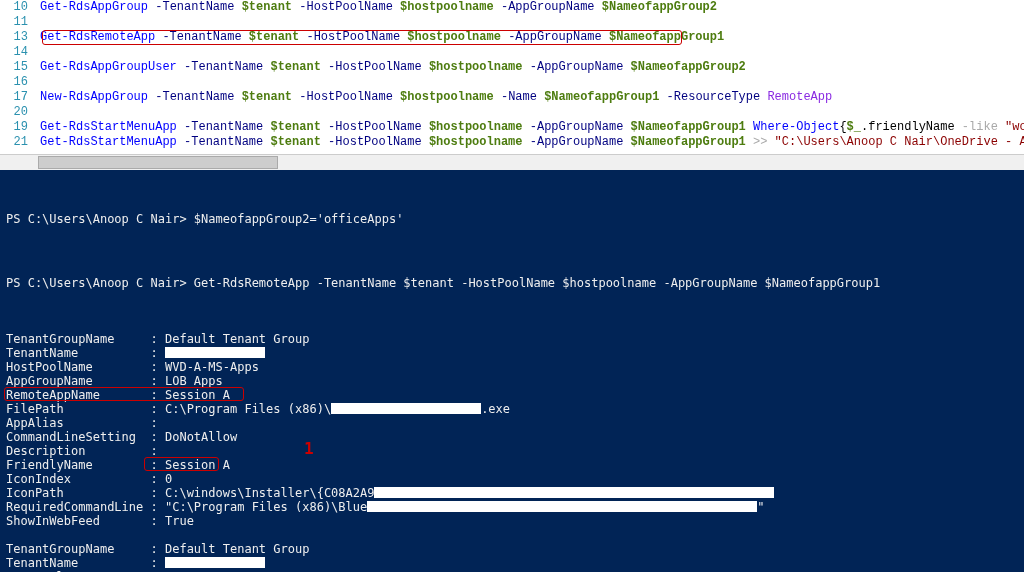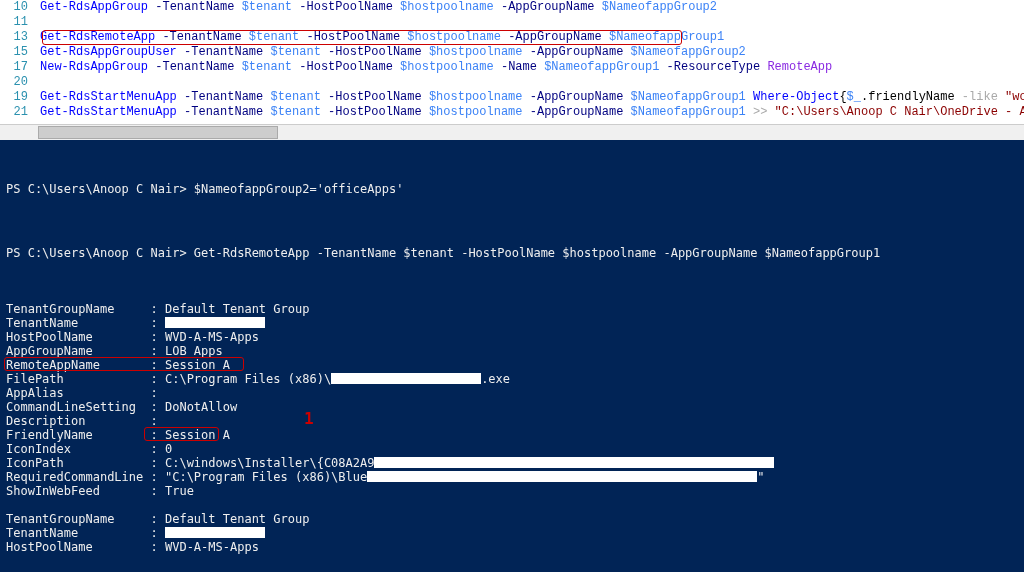--- a/index.html
+++ b/index.html
@@ -3,21 +3,21 @@
 <meta charset="utf-8">
 <style>
   * { margin: 0; padding: 0; box-sizing: border-box; }
   body { font-family: Consolas, "Courier New", monospace; font-size: 12px; background: #fff; }
   .editor { background: #fff; position: relative; padding-bottom: 4px; }
   .code-line { display: flex; white-space: pre; line-height: 15px; }
   .gutter { width: 40px; text-align: right; padding-right: 12px; color: #2b91af; user-select:none;}
   .code { flex:1; overflow:hidden; }
   .t-cmd { color: #0000ff; }
   .t-param { color: #000080; font-family: Liberation Mono, monospace; }
-  .t-var { color: #3b82f6; }
+  .t-var { color: #4d7c0f; font-weight: bold; }
   .t-plain { color: #000; }
   .t-type { color: #8a2be2; }
   .t-op { color: #a9a9a9; text-align: center; }
   .t-str { color: #8b0000; }
   .t-pipe { color: #0000ff; }
   .hl-box { position:absolute; border:1.5px solid #c00; border-radius:3px; pointer-events:none;}
   .hscroll { height: 16px; background: #f0f0f0; border-top:1px solid #ccc; position:relative;}
   .hscroll-thumb { position:absolute; left:38px; top:1px; height:13px; width:240px; background:#cdcdcd; border:1px solid #aaa;}
   .terminal { background:#012456; color:#eee; padding:6px 6px 10px 6px; font-family:"Lucida Console", Consolas, monospace; font-size:12px; line-height:14px; white-space:pre; min-height:420px; position:relative;}
   .prompt-line { margin-bottom:14px;margin-top:8px; }
@@ -28,21 +28,23 @@
   .anno { position:absolute; color:#c00; font-family:Consolas,monospace; font-size:16px; font-weight:bold; pointer-events:none;}
 </style>
 </head>
 <body>
 
 <div class="editor">
   <div id="code-lines">
       <div class="code-line"><span class="gutter">10</span><span class="code"><span class="t-cmd">Get-RdsAppGroup</span><span class="t-plain"> </span><span class="t-param">-TenantName</span><span class="t-plain"> </span><span class="t-var">$tenant</span><span class="t-plain"> </span><span class="t-param">-HostPoolName</span><span class="t-plain"> </span><span class="t-var">$hostpoolname</span><span class="t-plain"> </span><span class="t-param">-AppGroupName</span><span class="t-plain"> </span><span class="t-var">$NameofappGroup2</span></span></div>
       <div class="code-line"><span class="gutter">11</span><span class="code"></span></div>
       <div class="code-line"><span class="gutter">13</span><span class="code"><span class="t-cmd">Get-RdsRemoteApp</span><span class="t-plain"> </span><span class="t-param">-TenantName</span><span class="t-plain"> </span><span class="t-var">$tenant</span><span class="t-plain"> </span><span class="t-param">-HostPoolName</span><span class="t-plain"> </span><span class="t-var">$hostpoolname</span><span class="t-plain"> </span><span class="t-param">-AppGroupName</span><span class="t-plain"> </span><span class="t-var">$NameofappGroup1</span></span></div>
+      <div class="code-line"><span class="gutter">14</span><span class="code"></span></div>
       <div class="code-line"><span class="gutter">15</span><span class="code"><span class="t-cmd">Get-RdsAppGroupUser</span><span class="t-plain"> </span><span class="t-param">-TenantName</span><span class="t-plain"> </span><span class="t-var">$tenant</span><span class="t-plain"> </span><span class="t-param">-HostPoolName</span><span class="t-plain"> </span><span class="t-var">$hostpoolname</span><span class="t-plain"> </span><span class="t-param">-AppGroupName</span><span class="t-plain"> </span><span class="t-var">$NameofappGroup2</span></span></div>
+      <div class="code-line"><span class="gutter">16</span><span class="code"></span></div>
       <div class="code-line"><span class="gutter">17</span><span class="code"><span class="t-cmd">New-RdsAppGroup</span><span class="t-plain"> </span><span class="t-param">-TenantName</span><span class="t-plain"> </span><span class="t-var">$tenant</span><span class="t-plain"> </span><span class="t-param">-HostPoolName</span><span class="t-plain"> </span><span class="t-var">$hostpoolname</span><span class="t-plain"> </span><span class="t-param">-Name</span><span class="t-plain"> </span><span class="t-var">$NameofappGroup1</span><span class="t-plain"> </span><span class="t-param">-ResourceType</span><span class="t-plain"> </span><span class="t-type">RemoteApp</span></span></div>
       <div class="code-line"><span class="gutter">20</span><span class="code"></span></div>
       <div class="code-line"><span class="gutter">19</span><span class="code"><span class="t-cmd">Get-RdsStartMenuApp</span><span class="t-plain"> </span><span class="t-param">-TenantName</span><span class="t-plain"> </span><span class="t-var">$tenant</span><span class="t-plain"> </span><span class="t-param">-HostPoolName</span><span class="t-plain"> </span><span class="t-var">$hostpoolname</span><span class="t-plain"> </span><span class="t-param">-AppGroupName</span><span class="t-plain"> </span><span class="t-var">$NameofappGroup1</span><span class="t-plain"> </span><span class="t-pipe">Where-Object</span><span class="t-plain">{</span><span class="t-var">$_</span><span class="t-plain">.</span><span class="t-plain">friendlyName</span><span class="t-plain"> </span><span class="t-op">-like</span><span class="t-plain"> </span><span class="t-str">"word"</span></span></div>
       <div class="code-line"><span class="gutter">21</span><span class="code"><span class="t-cmd">Get-RdsStartMenuApp</span><span class="t-plain"> </span><span class="t-param">-TenantName</span><span class="t-plain"> </span><span class="t-var">$tenant</span><span class="t-plain"> </span><span class="t-param">-HostPoolName</span><span class="t-plain"> </span><span class="t-var">$hostpoolname</span><span class="t-plain"> </span><span class="t-param">-AppGroupName</span><span class="t-plain"> </span><span class="t-var">$NameofappGroup1</span><span class="t-plain"> </span><span class="t-op">&gt;&gt;</span><span class="t-plain"> </span><span class="t-str">"C:\Users\Anoop C Nair\OneDrive - ACN\DW\WVD -VDI\</span></span></div>
     </div>
   <div class="hl-box" style="left:42px; top:30px; width:640px; height:15px;"></div>
 </div>
 <div class="hscroll">
   <div class="hscroll-thumb"></div>
 </div>

